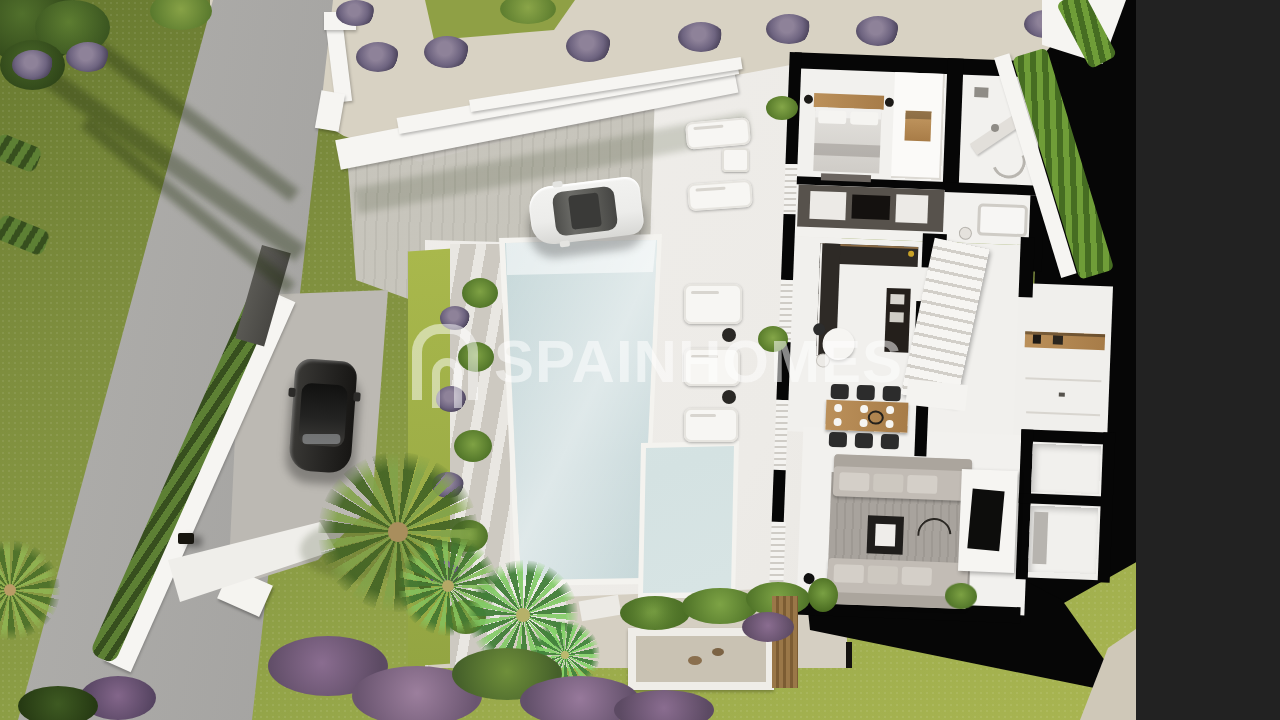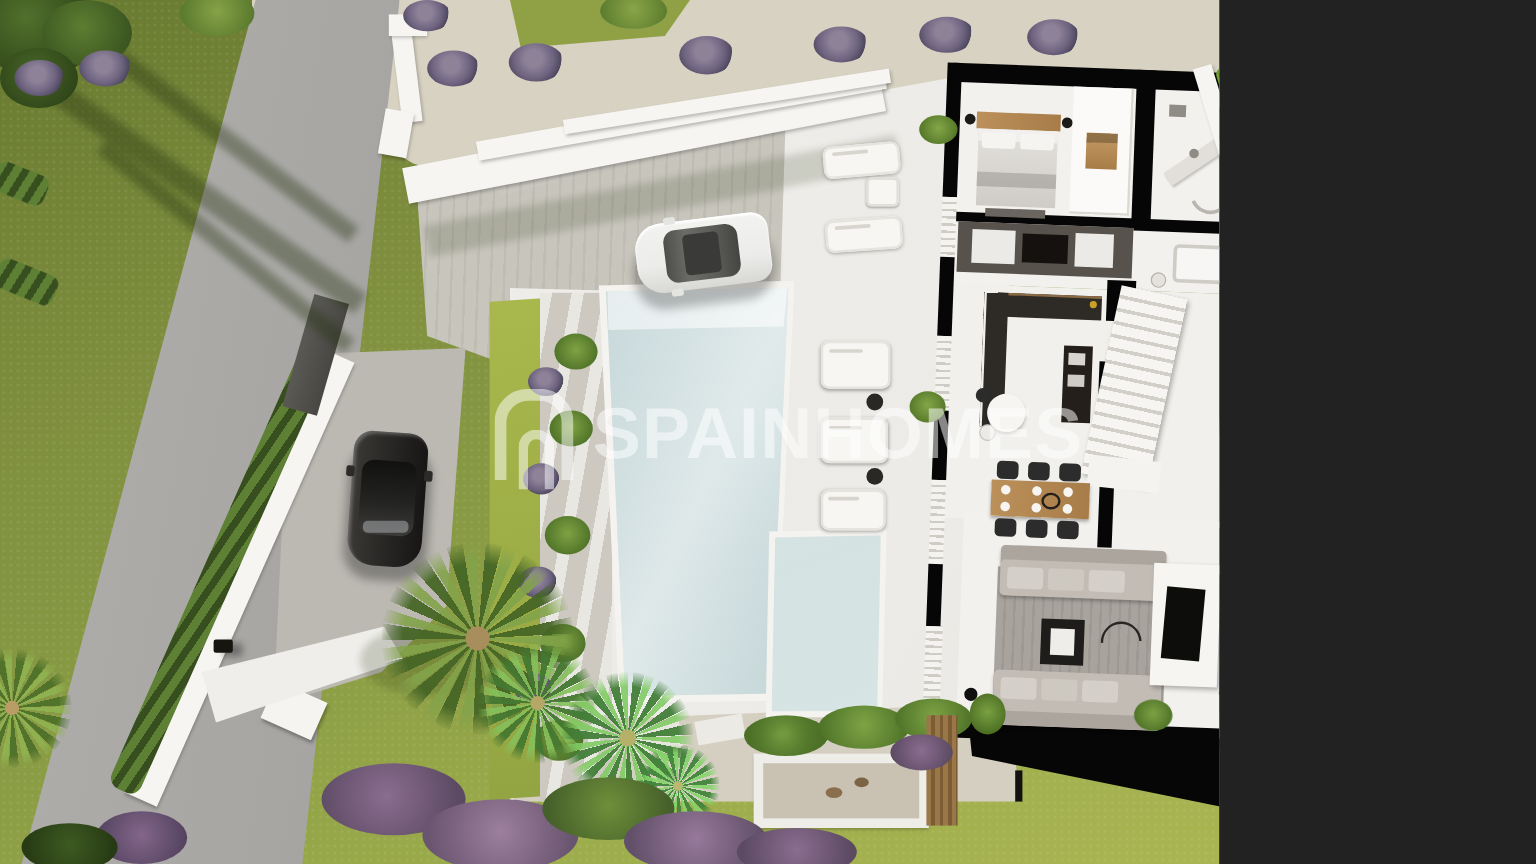--- a/index.html
+++ b/index.html
@@ -1,16 +1,16 @@
 <!DOCTYPE html>
 <html style="--grass-base: #7e8e3e; --grass-light: #a2b14e; --road: #a2a19f; --gravel: #d8d2c3; --paver: #c8c5bf; --terrace: #edebe7; --wall-white: #f6f5f2; --pool-water: #c7d8da; --pool-light: #e6eeee; --shadow-black: #060606; --hedge: #6f9d38; --hedge-dark: #466d22; --lavender: #73687f; --wood: #bb905a; --charcoal: #2e2a26; --sofa: #c2bcb5; --rug: #a8a39d; --car-white: #ececea; --car-black: #262523;"><head>
 <meta charset="utf-8">
 <style>
   html,body{margin:0;padding:0;background:#222}
-  .scene{position:relative;width:1016px;height:720px;overflow:hidden;
+  .scene{position:relative;width:1136px;height:720px;overflow:hidden;
          font-family:"Liberation Sans",sans-serif;
          background:linear-gradient(155deg,#67792f 0%,var(--grass-base,#7e8e3e) 30%,#8a9c44 55%,#9dad4c 78%,#a9b551 100%)}
   .abs{position:absolute}
   .spk{background-image:radial-gradient(rgba(255,255,255,.22) 1px,transparent 1.4px);background-size:6px 6px}
   .spkd{background-image:radial-gradient(rgba(0,0,0,.14) 1px,transparent 1.3px);background-size:5px 5px}
   .shadowband{background:rgba(38,50,16,.38);filter:blur(3px)}
   .lav{border-radius:50%;background:radial-gradient(circle at 45% 40%,#8e8299 0 22%,#6e6480 52%,#4f475f 72%,rgba(79,71,95,0) 74%)}
   .bush{border-radius:50%;filter:blur(.5px)}
   .hstripe{background:repeating-linear-gradient(105deg,var(--hedge,#6f9d38) 0 6px,var(--hedge-dark,#466d22) 6px 12px)}
   .cyp{background:repeating-linear-gradient(100deg,#5d8034 0 7px,#374f1e 7px 13px)}

